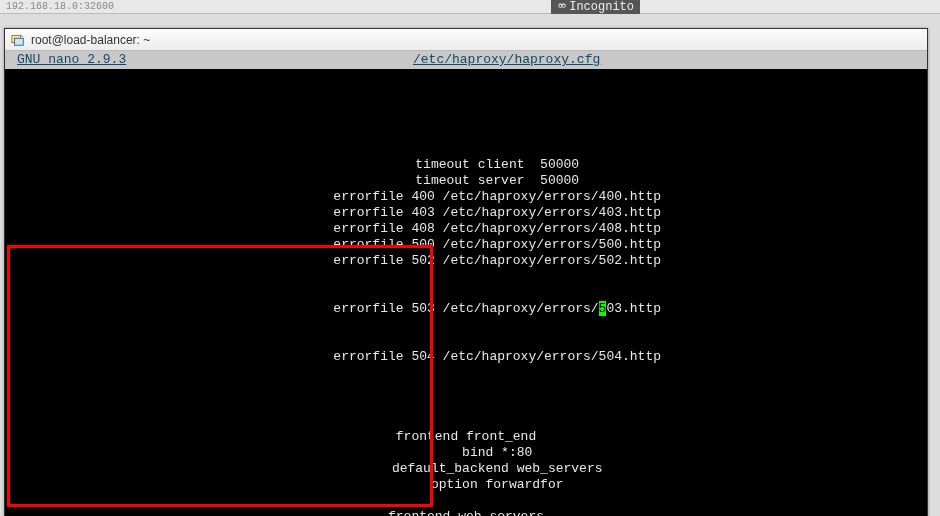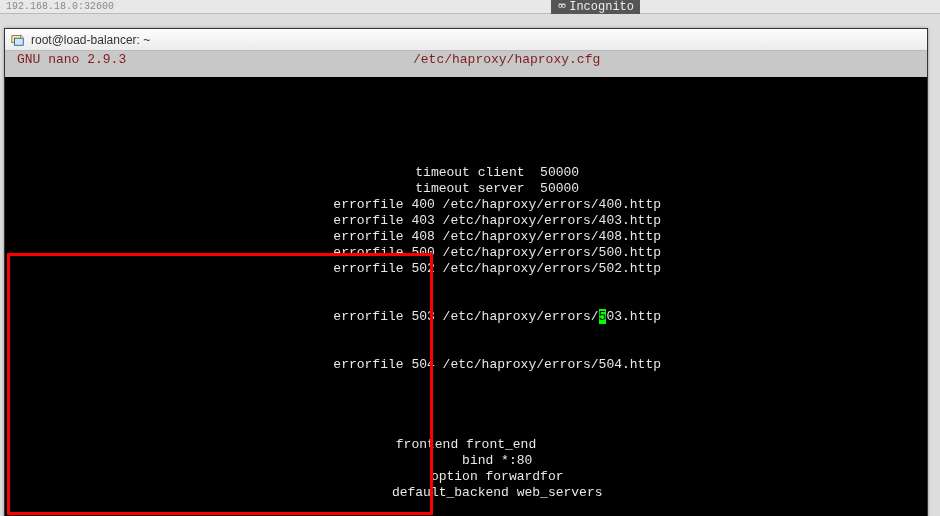--- a/index.html
+++ b/index.html
@@ -31,27 +31,28 @@
     font-family: "Segoe UI", Tahoma, sans-serif;
     font-size: 12px;
     color: #333;
     gap: 6px;
   }
   .titlebar .icon {
     width: 14px; height: 14px;
     display: inline-flex; align-items: center; justify-content: center;
   }
   .nano-header {
-    height: 26px;
+    height: 18px;
     background: #c8c8c8;
-    color: #7f1d1d;
+    color: #0c4a6e;
     display: flex;
     font-size: 13px;
     line-height: 18px;
     font-family: "Courier New", monospace;
+    text-decoration: underline;
   }
   .nano-header .left { padding-left: 12px; flex: 0 0 auto; }
   .nano-header .spacer { flex: 1; }
   .nano-header .center { flex: 0 0 auto; padding-right: 40px; }
   .nano-header .right { flex: 1; }
   .terminal {
     background: #000;
     color: #e8e8e8;
     font-family: "Courier New", monospace;
     font-size: 13px;
@@ -125,19 +126,19 @@
       <span class="spacer"></span>
       <span class="center">/etc/haproxy/haproxy.cfg</span>
       <span class="right"></span>
     </div>
 
     <div class="terminal">
       <div class="line">&nbsp;</div>
       <div id="top-lines"><div class="line">        timeout client  50000</div><div class="line">        timeout server  50000</div><div class="line">        errorfile 400 /etc/haproxy/errors/400.http</div><div class="line">        errorfile 403 /etc/haproxy/errors/403.http</div><div class="line">        errorfile 408 /etc/haproxy/errors/408.http</div><div class="line">        errorfile 500 /etc/haproxy/errors/500.http</div><div class="line">        errorfile 502 /etc/haproxy/errors/502.http</div></div>
       <div class="line"><span>        errorfile 503 /etc/haproxy/errors/</span><span class="cursor-char">5</span><span>03.http</span></div>
       <div id="after-cursor-lines"><div class="line">        errorfile 504 /etc/haproxy/errors/504.http</div><div class="line">&nbsp;</div><div class="line">&nbsp;</div></div>
-      <div id="highlighted-lines"><div class="line">frontend front_end</div><div class="line">        bind *:80</div><div class="line">        option forwardfor</div><div class="line">        default_backend web_servers</div><div class="line">&nbsp;</div><div class="line">frontend web_servers</div><div class="line">        balance roundrobin</div></div>
+      <div id="highlighted-lines"><div class="line">frontend front_end</div><div class="line">        bind *:80</div><div class="line">        default_backend web_servers</div><div class="line">        option forwardfor</div><div class="line">&nbsp;</div><div class="line">frontend web_servers</div><div class="line">        balance roundrobin</div></div>
 
       <div class="highlight-box" id="red-box" style="left: 2px; top: 176px; width: 426px; height: 262px;"></div>
     </div>
 
   </div>
 </div>
 
 </body></html>

